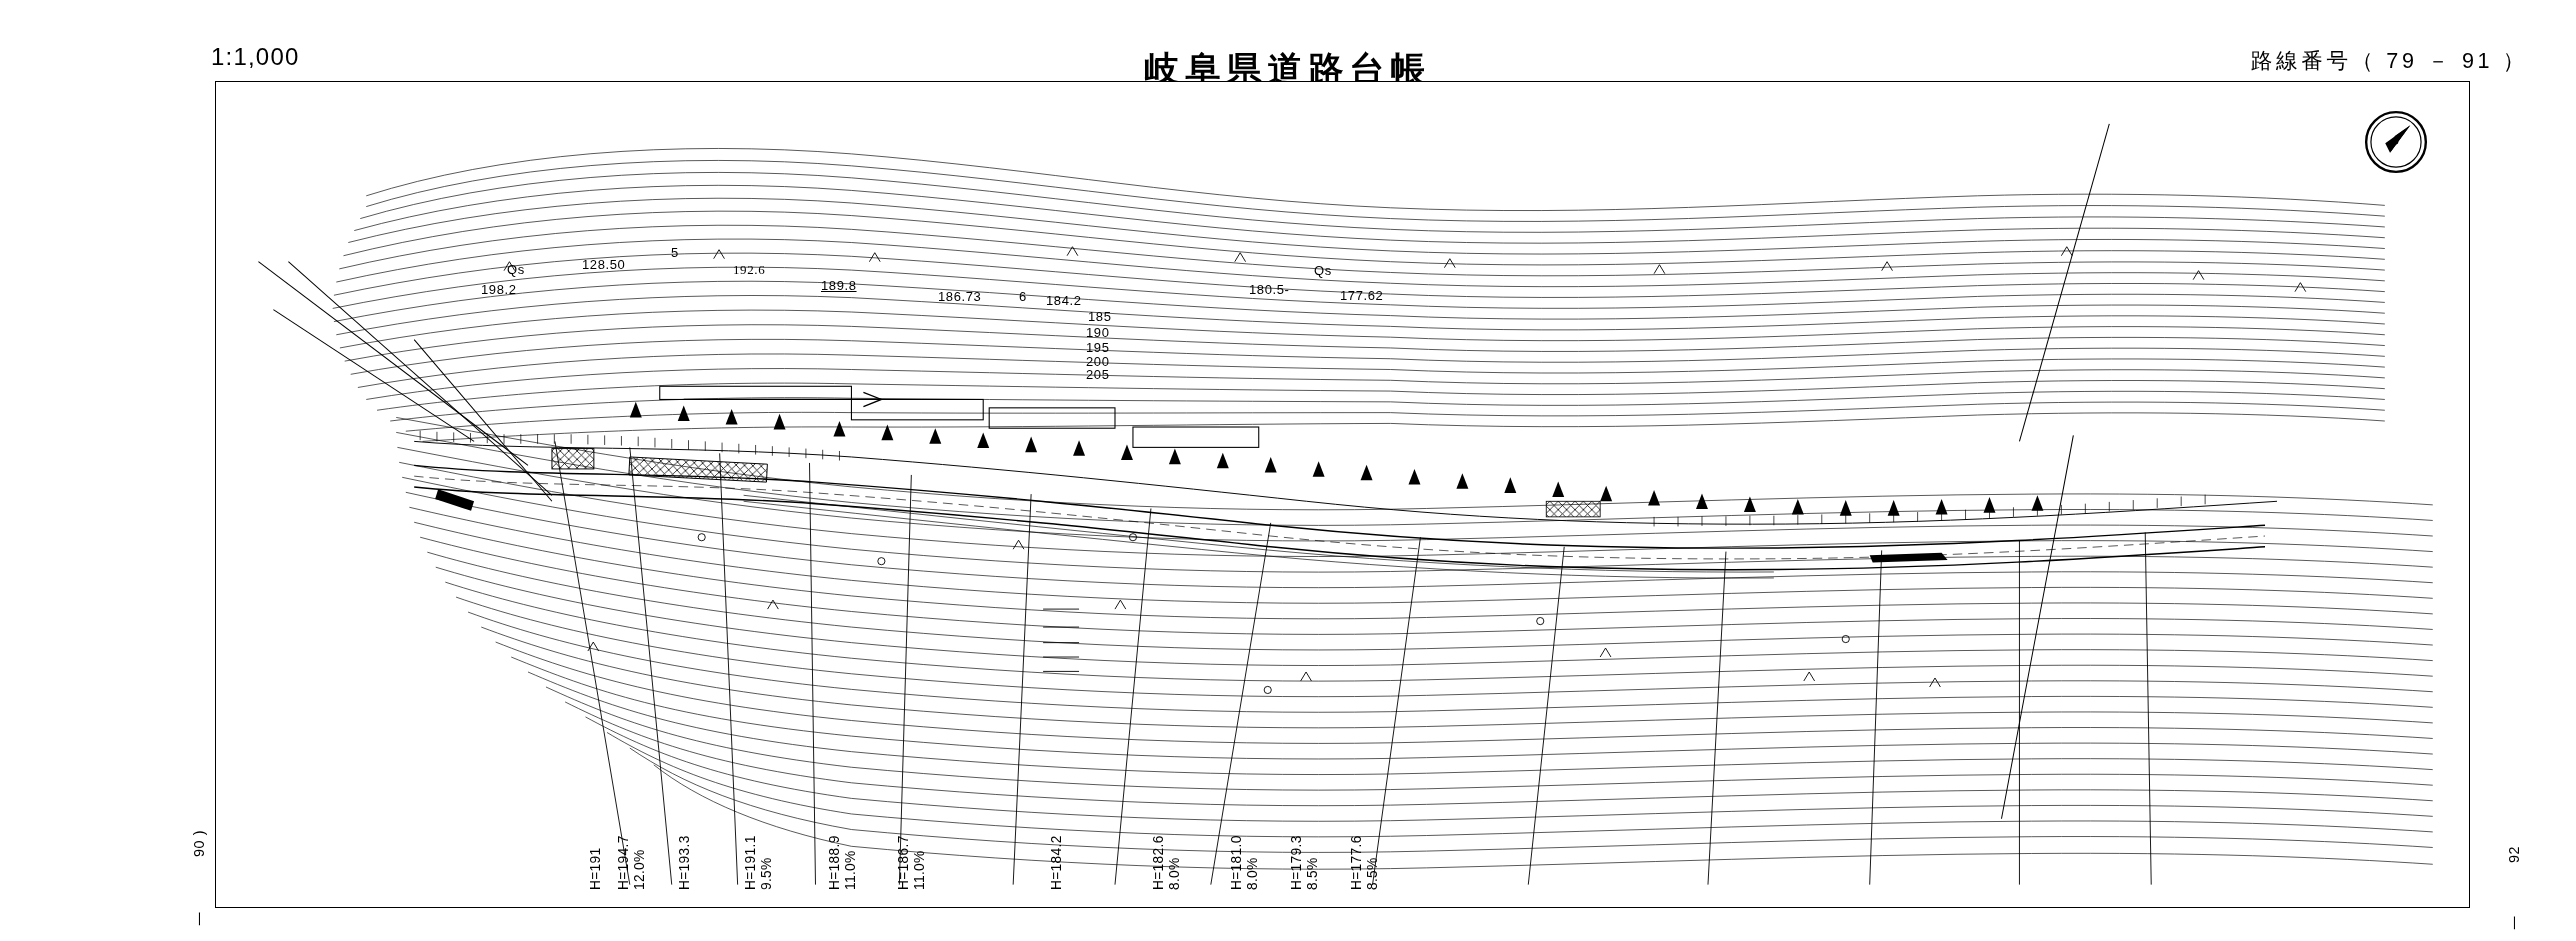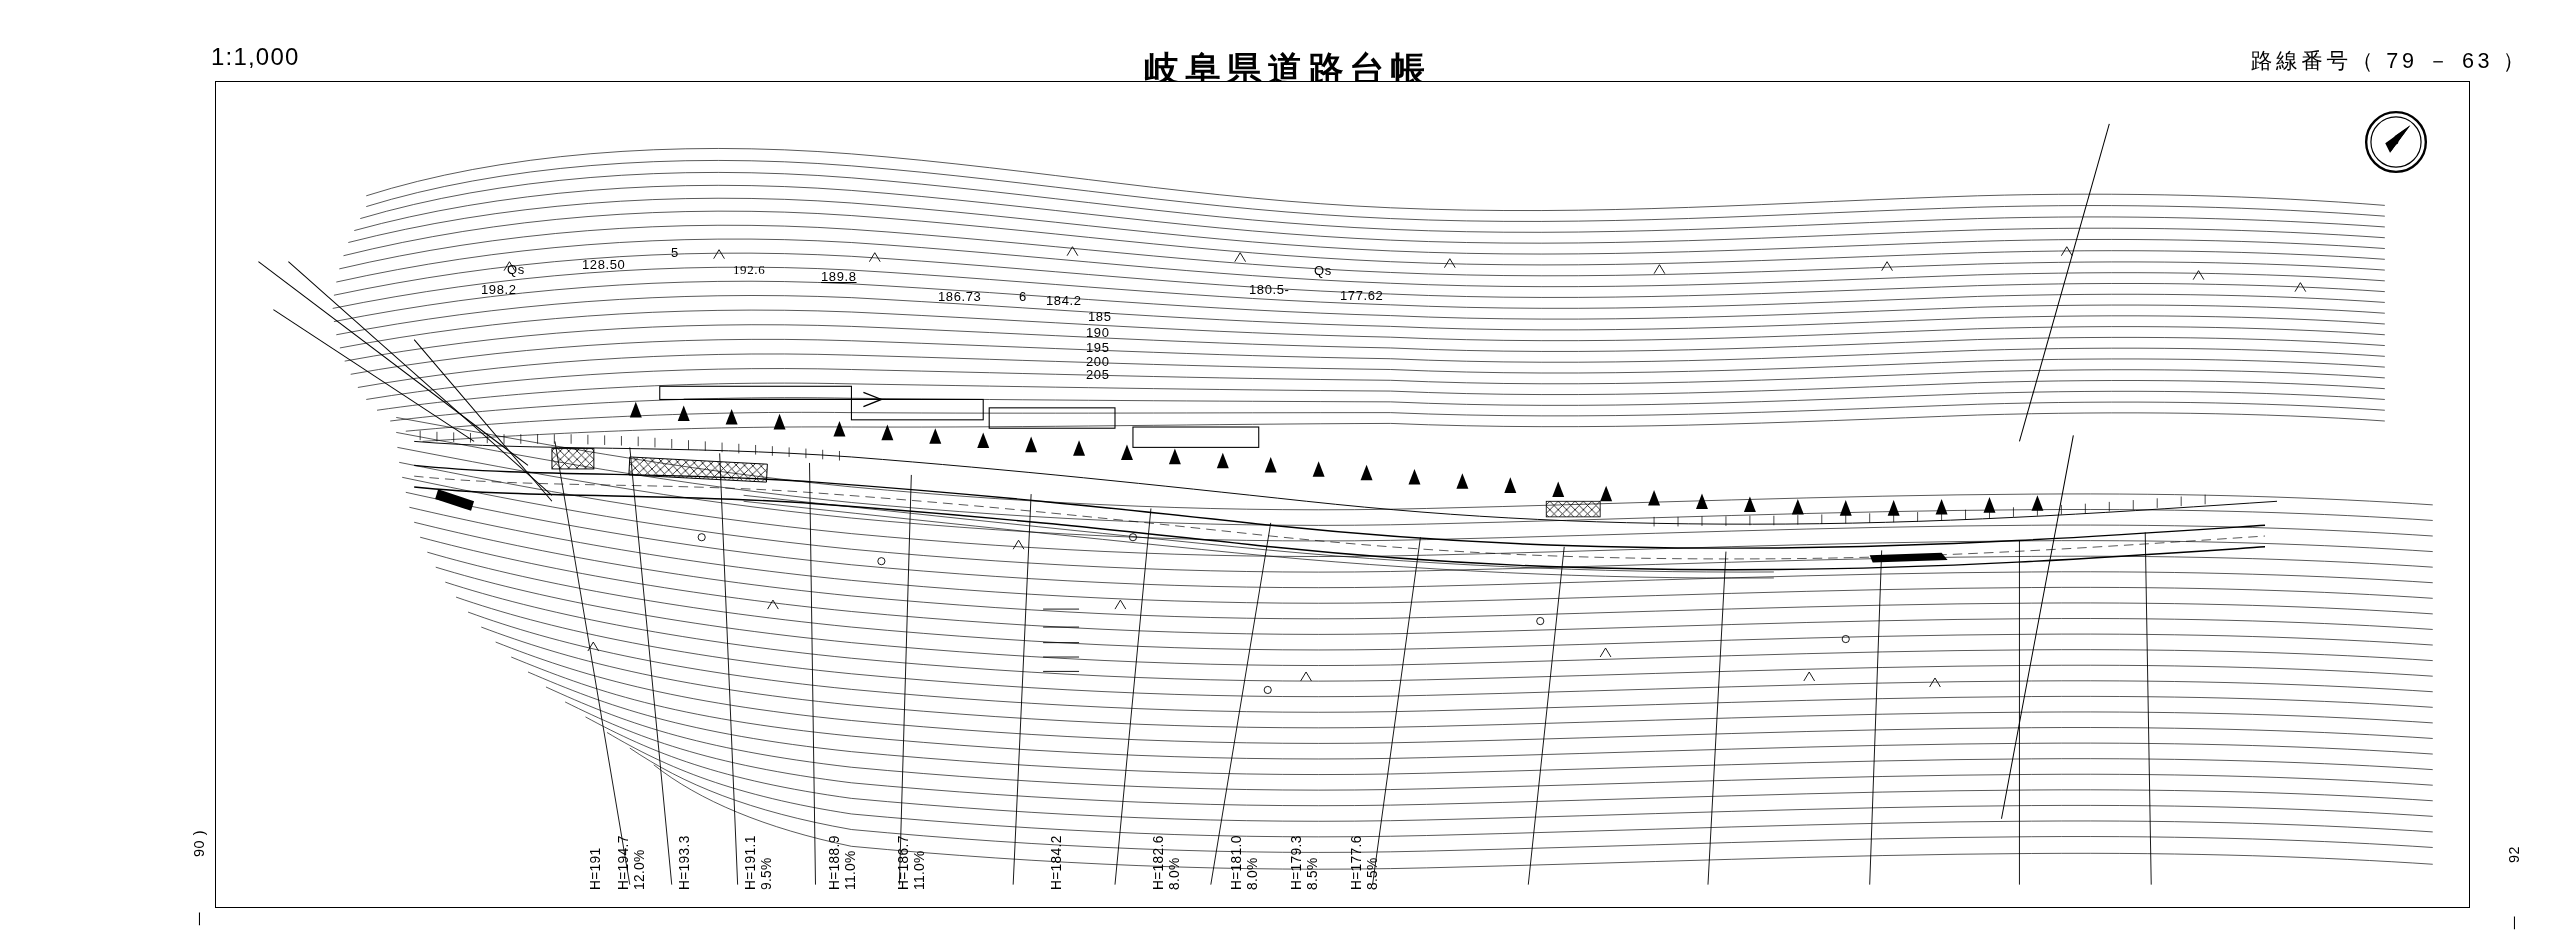--- a/index.html
+++ b/index.html
@@ -105,21 +105,21 @@
 
   .svgmap { position: absolute; left: 0; top: 0; }
 </style>
 </head>
 <body>
 
 <div class="sheet">
 
   <div class="scale-label">1:1,000</div>
   <div class="main-title">岐阜県道路台帳</div>
-  <div class="route-number">路線番号（ 79 － 63 ）</div>
+  <div class="route-number">路線番号（ 79 － 91 ）</div>
 
   <div class="edge rot-deg" style="left:836px; top:120px; transform:rotate(-62deg);">461</div>
   <div class="edge rot-deg" style="left:1228px; top:126px; transform:rotate(-62deg);">490</div>
   <div class="edge rot-deg" style="left:1762px; top:129px; transform:rotate(-62deg);">462</div>
   <div class="edge rot-deg" style="left:2319px; top:129px; transform:rotate(-62deg);">489</div>
 
   <div class="edge rot-deg" style="left:252px; top:575px; transform:rotate(-62deg);">460</div>
   <div class="edge rot-deg" style="left:191px; top:857px; transform:rotate(-90deg);">90 )</div>
   <div class="edge rot-deg" style="left:191px; top:926px; transform:rotate(-90deg);">一</div>
 
@@ -354,21 +354,21 @@
         <circle cx="62" cy="62" r="42" fill="#fff" stroke="#000" stroke-width="2"></circle>
         <path d="M86 34 L52 80 L44 64 z" fill="#000"></path>
         <path d="M86 34 L60 52 L52 80 z" fill="#000"></path>
         <circle cx="62" cy="62" r="4" fill="#000"></circle>
       </svg>
     </div>
 
     <div class="mt" style="left:366px; top:175px;">128.50</div>
     <div class="mt" style="left:455px; top:163px;">5</div>
     <div class="mt" style="left:517px; top:180px;font-family:Liberation Serif, serif;">192.6</div>
-    <div class="mt" style="left:605px; top:187px;text-decoration:underline;">189.8</div>
+    <div class="mt" style="left:605px; top:196px;text-decoration:underline;">189.8</div>
     <div class="mt" style="left:722px; top:207px;">186.73</div>
     <div class="mt" style="left:830px; top:211px;">184.2</div>
     <div class="mt" style="left:803px; top:207px;">6</div>
     <div class="mt" style="left:1033px; top:200px;">180.5-</div>
     <div class="mt" style="left:1124px; top:178px;margin-top:28px;">177.62</div>
     <div class="mt" style="left:265px; top:200px;">198.2</div>
     <div class="mt" style="left:291px; top:180px;">Qs</div>
     <div class="mt" style="left:1098px; top:181px;">Qs</div>
 
     <div class="mt" style="left:872px; top:227px;">185</div>

